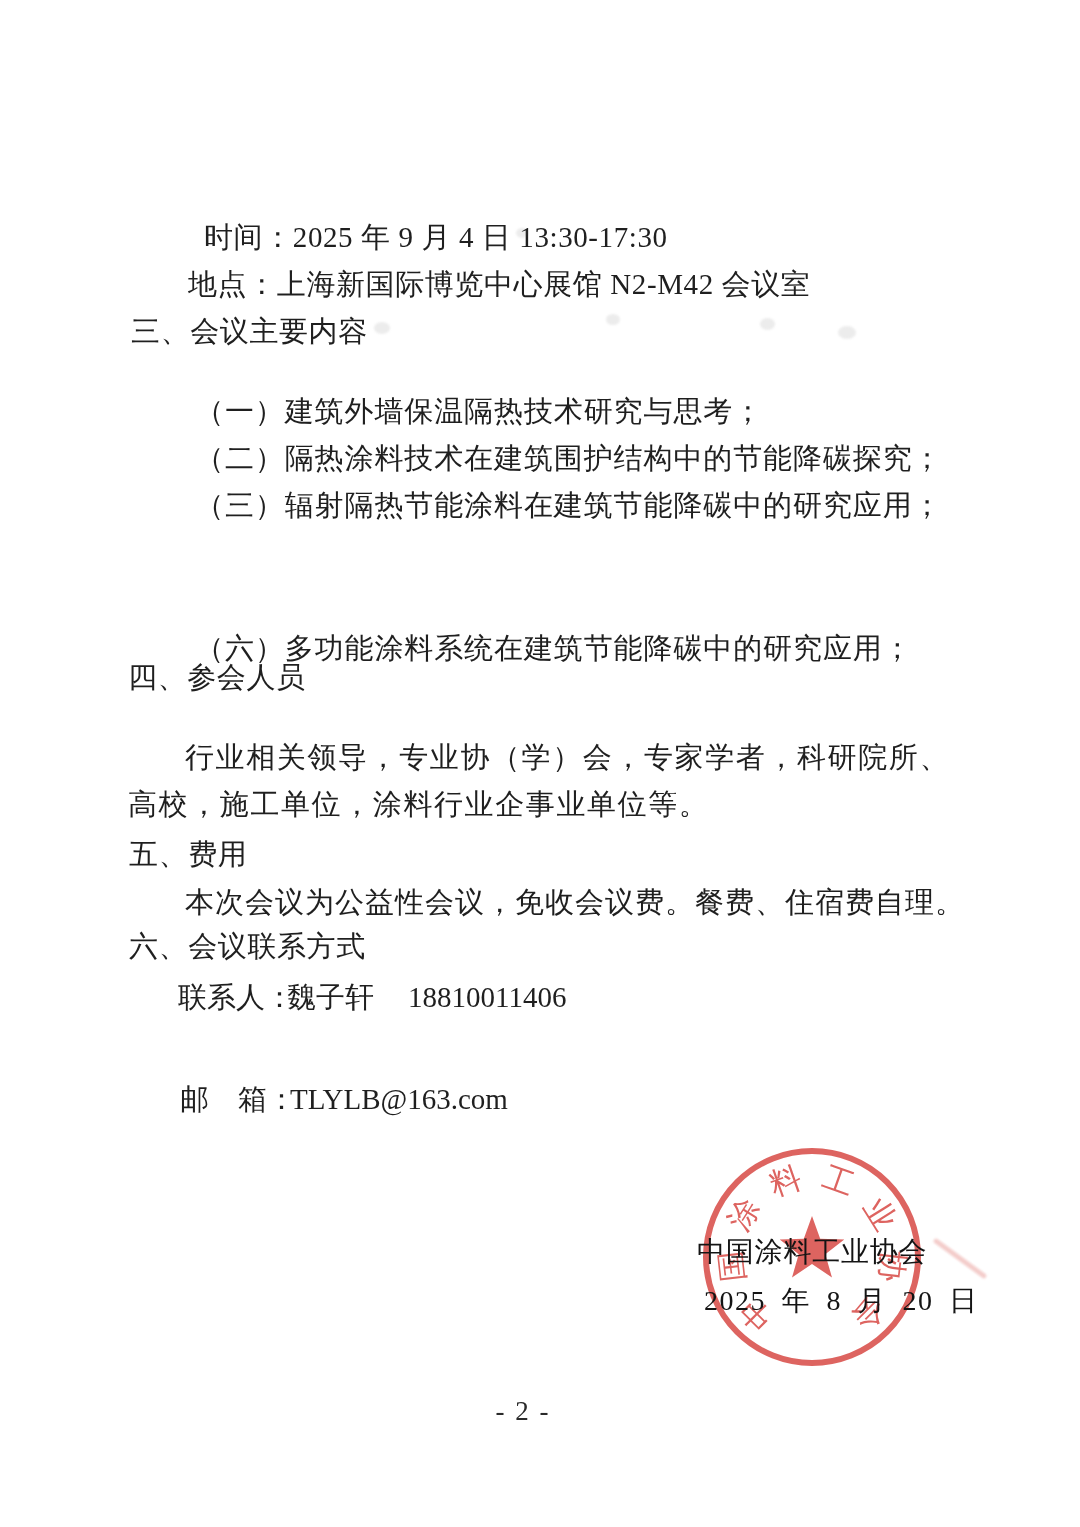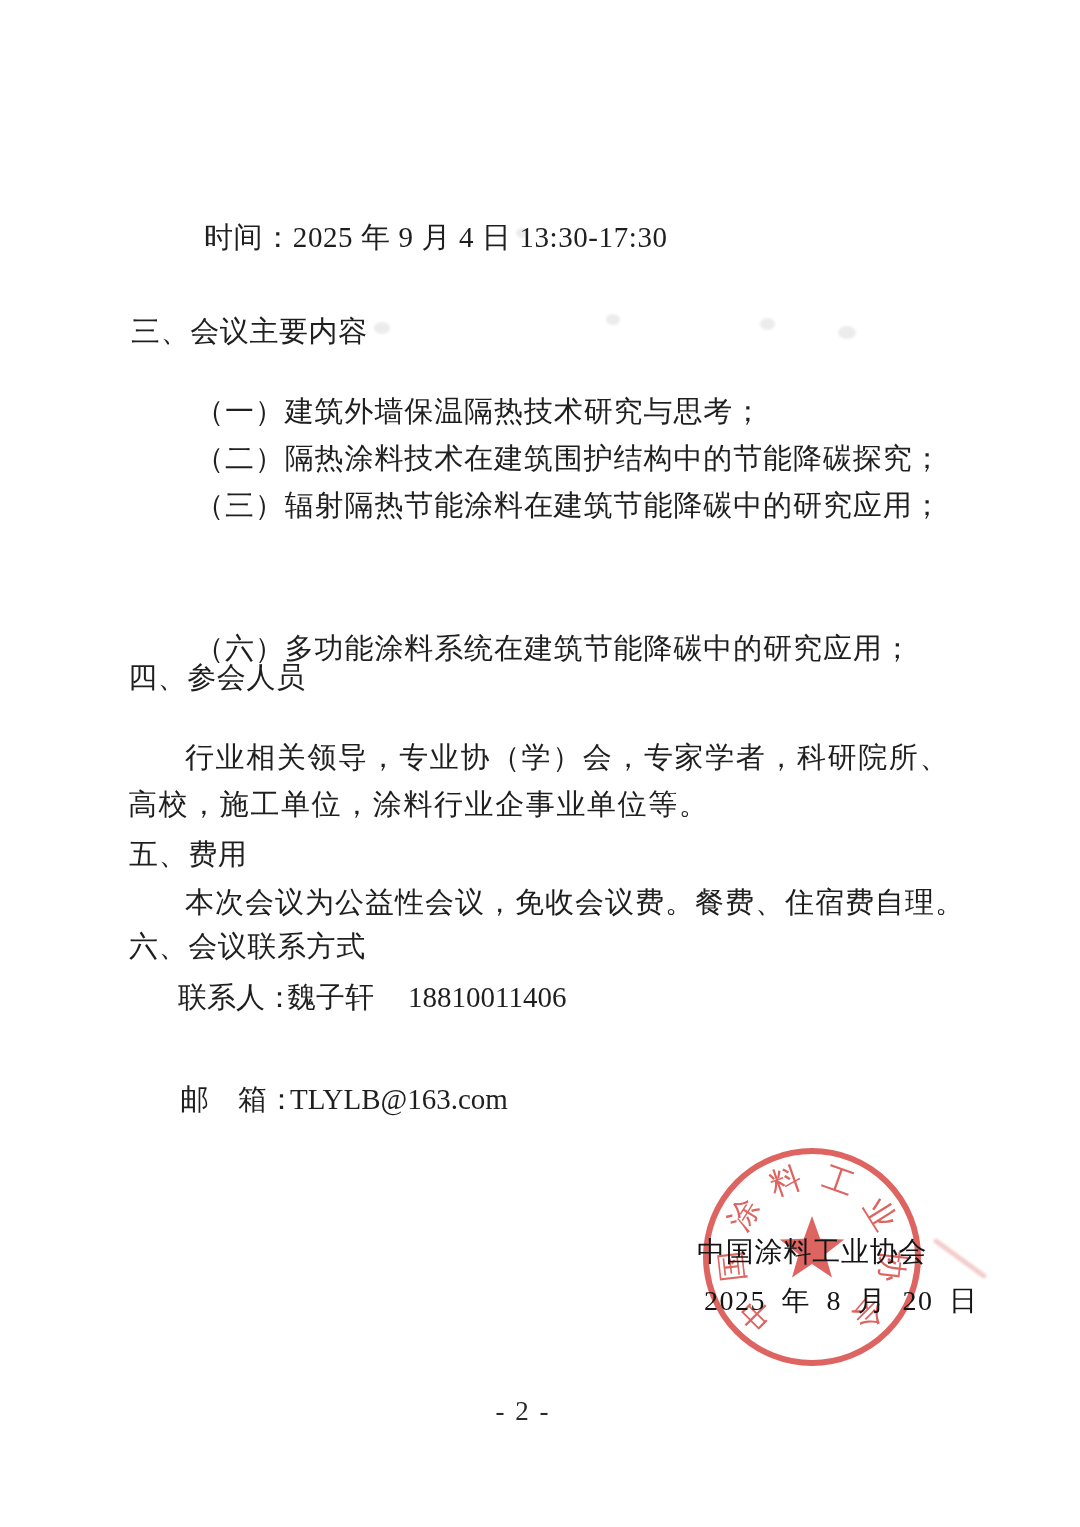--- a/index.html
+++ b/index.html
@@ -53,20 +53,21 @@
     transform:rotate(36deg); border-radius:3px; filter:blur(1px);
     z-index:1;
   }
 </style>
 </head>
 <body>
 
 <div class="page">
 
   <div class="line" style="left:188px; top:221px;margin-left:16px;">时间：2025 年 9 月 4 日 13:30-17:30</div>
+  <div class="line" style="left:188px; top:268px;">地点：上海新国际博览中心展馆 N2-M42 会议室</div>
 
   <div class="line" style="left:131px; top:315px;">三、会议主要内容</div>
   <div class="line item" style="left:195px; top:366px;">（一）建筑外墙保温隔热技术研究与思考；</div>
   <div class="line item" style="left:195px; top:413px;">（二）隔热涂料技术在建筑围护结构中的节能降碳探究；</div>
   <div class="line item" style="left:195px; top:460px;">（三）辐射隔热节能涂料在建筑节能降碳中的研究应用；</div>
   <div class="line item" style="left:195px; top:603px;">（六）多功能涂料系统在建筑节能降碳中的研究应用；</div>
 
   <div class="line" style="left:128px; top:661px;">四、参会人员</div>
   <div class="line para" style="left:185px; top:741px;">行业相关领导，专业协（学）会，专家学者，科研院所、</div>
   <div class="line para" style="left:128px; top:788px;">高校，施工单位，涂料行业企事业单位等。</div>

